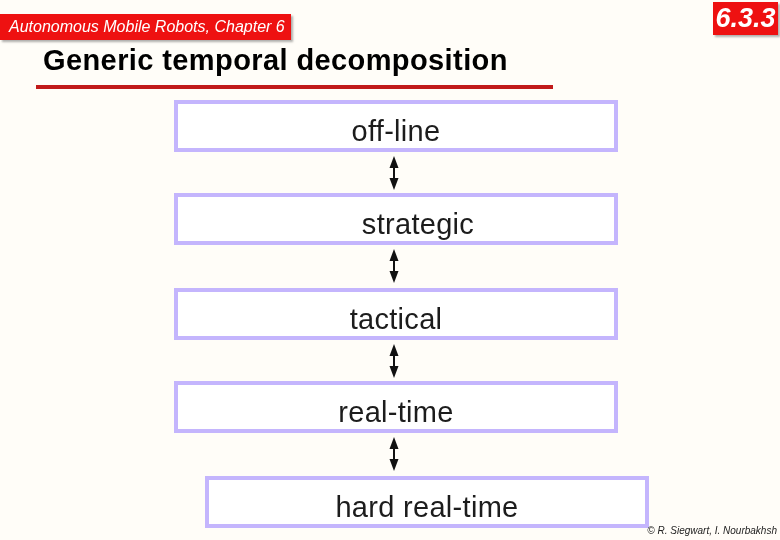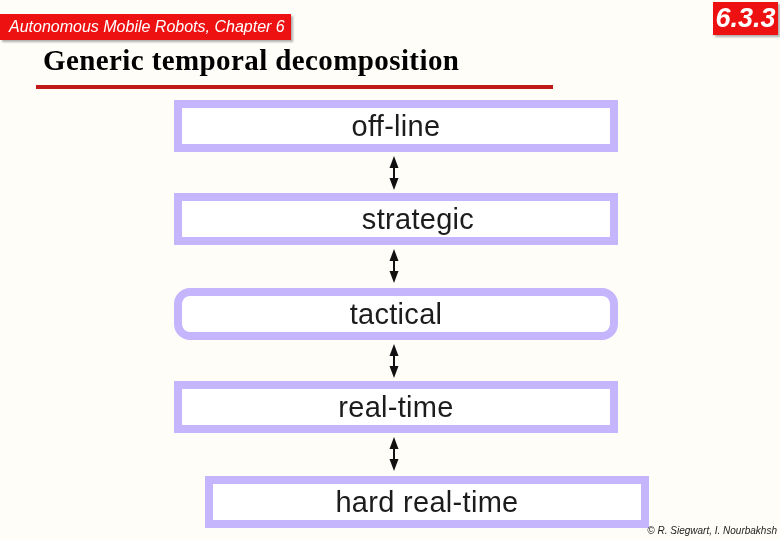--- a/index.html
+++ b/index.html
@@ -20,38 +20,38 @@
   }
   .section-badge {
     position:absolute; left:713px; top:2px; width:65px; height:33px;
     background:var(--accent); color:#fff;
     font-style:italic; font-weight:bold; font-size:27px;
     display:flex; align-items:center; justify-content:center;
     box-shadow:2px 2px 2px rgba(110,110,110,0.55);
   }
   .title {
     position:absolute; left:43px; top:44px; margin:0;
-    font-family:Liberation Serif, serif;
+    font-family:Liberation Sans, sans-serif;
     font-weight:bold; font-size:29px; color:#000;
     letter-spacing:0.4px; white-space:nowrap;
   }
   .title-underline {
     position:absolute; left:36px; top:85px; width:517px; height:4px;
     background:var(--underline);
   }
   .diagram { position:absolute; left:0; top:0; width:780px; height:540px; }
   .level-box {
     position:absolute; left:174px; width:444px; height:52px;
-    box-sizing:border-box; border:8px solid #c4b5fd; background:#fff;
-    display:flex; align-items:center; justify-content:center;
+    box-sizing:border-box; border:4px solid #c4b5fd; background:#fff;
+    display:flex; align-items:flex-end; justify-content:center;
     font-size:29px; color:#1c1c1c; letter-spacing:0.3px;
   }
   .box-0 { top:100px; }
   .box-1 { top:193px;padding-left:44px; }
-  .box-2 { top:288px;border-radius:16px; }
+  .box-2 { top:288px; }
   .box-3 { top:381px; }
   .box-4 { top:476px;margin-left:31px; }
   .arrow { position:absolute; left:387px; width:14px; height:34px; color:#111; }
   .arr-0 { top:156px; }
   .arr-1 { top:249px; }
   .arr-2 { top:344px; }
   .arr-3 { top:437px; }
   .footer {
     position:absolute; right:3px; top:525px;
     font-size:10px; font-style:italic; color:#222; white-space:nowrap;

